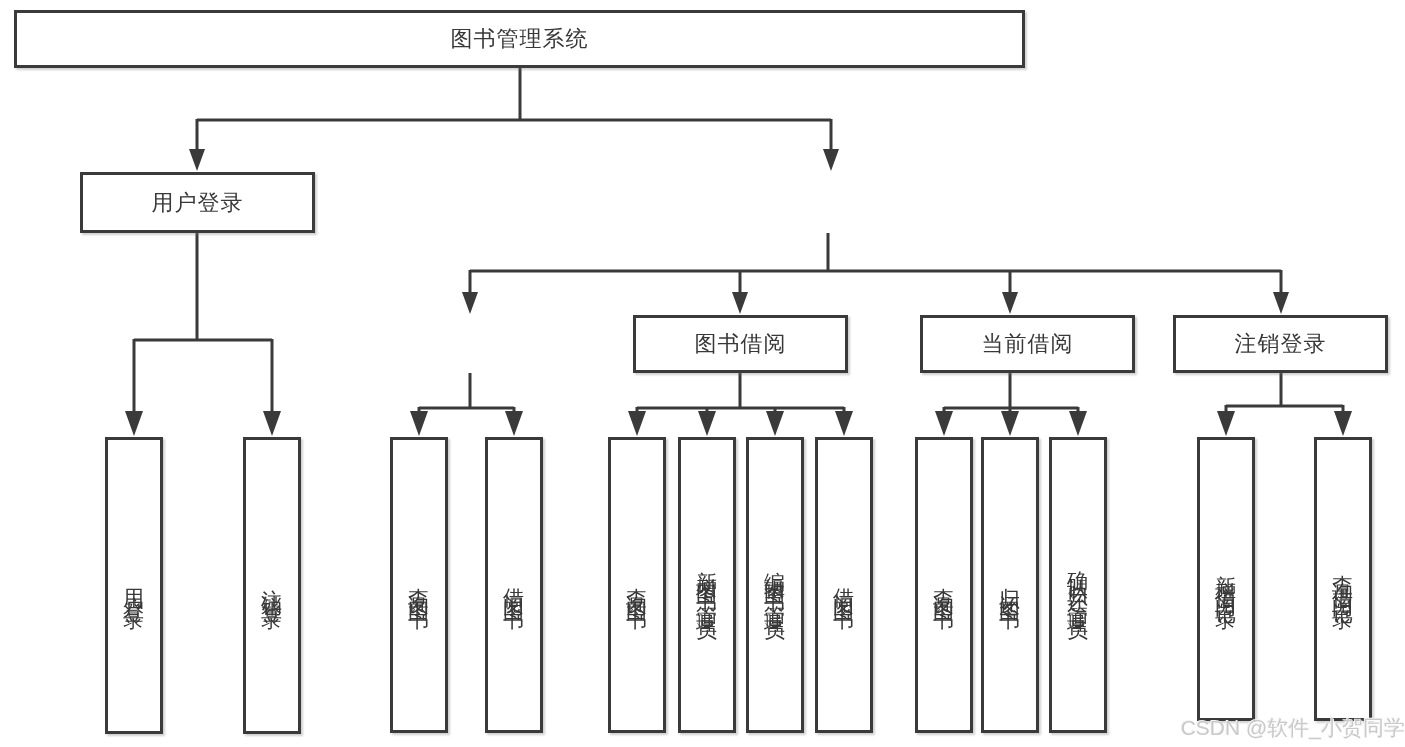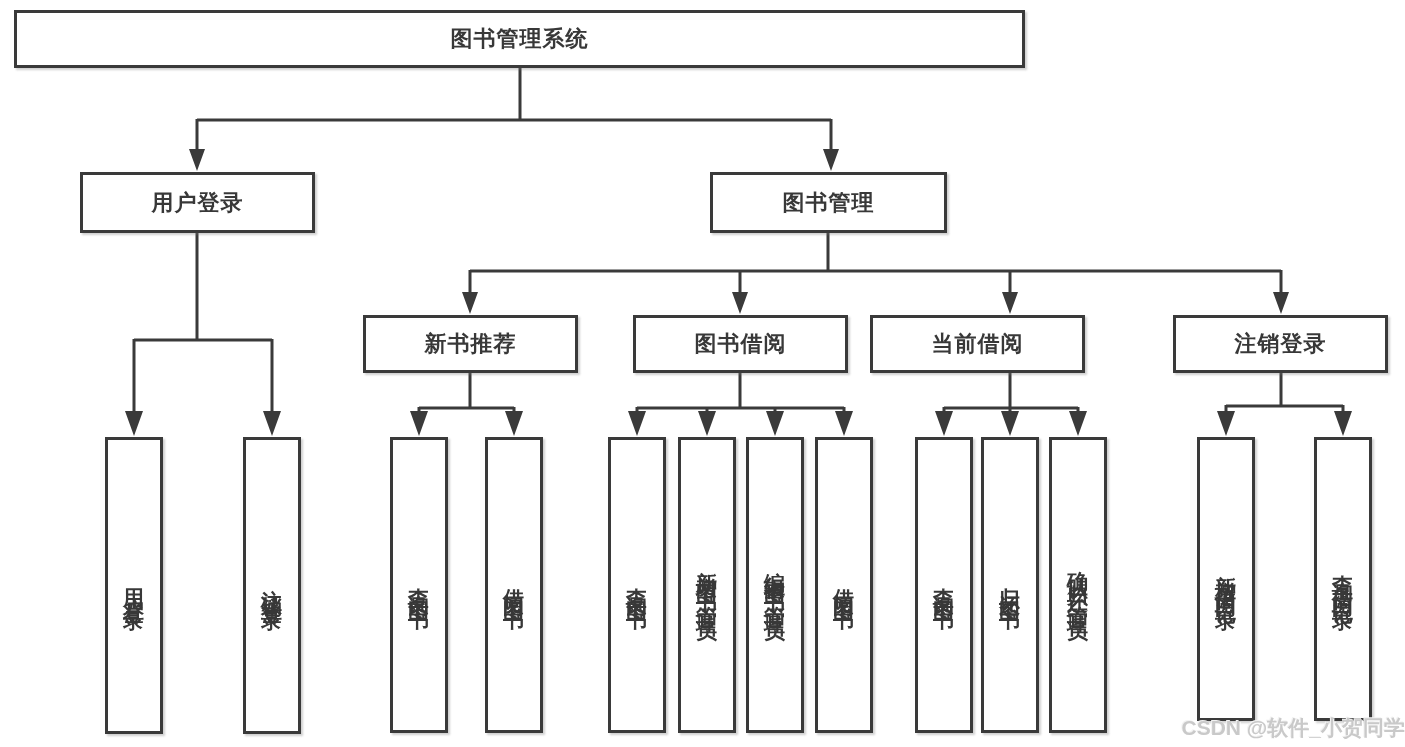--- a/index.html
+++ b/index.html
@@ -2,21 +2,20 @@
 <html><head>
 <meta charset="utf-8">
 <style>
   html,body{margin:0;padding:0;background:#ffffff;}
   #canvas{
     position:relative;
     width:1405px;height:747px;
     background:#ffffff;
     font-family:"Liberation Sans","DejaVu Sans",sans-serif;
     overflow:hidden;
-    font-weight:bold;
   }
   #wires{position:absolute;left:0;top:0;}
   .hbox{
     position:absolute;
     background:#ffffff;
     border:3px solid #3a3a3a;
     box-shadow:2px 2px 2px rgba(120,120,120,0.35);
     display:flex;align-items:center;justify-content:center;
     font-size:22px;color:#383838;
     letter-spacing:1px;
@@ -85,31 +84,25 @@
     </g>
   </svg>
 
   <div class="hbox" style="left:14px;top:10px;width:1011px;height:58px;">
     <span>图书管理系统</span>
   </div>
 
   <div class="hbox" style="left:80px;top:172px;width:235px;height:61px;">
     <span>用户登录</span>
   </div>
-  <div class="hbox" style="left:710px;top:172px;width:237px;height:61px;">
-    <span>图书管理</span>
-  </div>
 
-  <div class="hbox" style="left:363px;top:315px;width:215px;height:58px;">
-    <span>新书推荐</span>
-  </div>
   <div class="hbox" style="left:633px;top:315px;width:215px;height:58px;">
     <span>图书借阅</span>
   </div>
-  <div class="hbox" style="left:870px;top:315px;width:215px;height:58px;">
+  <div class="hbox" style="left:920px;top:315px;width:215px;height:58px;">
     <span>当前借阅</span>
   </div>
   <div class="hbox" style="left:1173px;top:315px;width:215px;height:58px;">
     <span>注销登录</span>
   </div>
 
   <div class="vbox" style="left:105px;top:437px;width:58px;height:297px;">
     <span class="vtext">用户登录</span>
   </div>
   <div class="vbox" style="left:243px;top:437px;width:58px;height:297px;">

